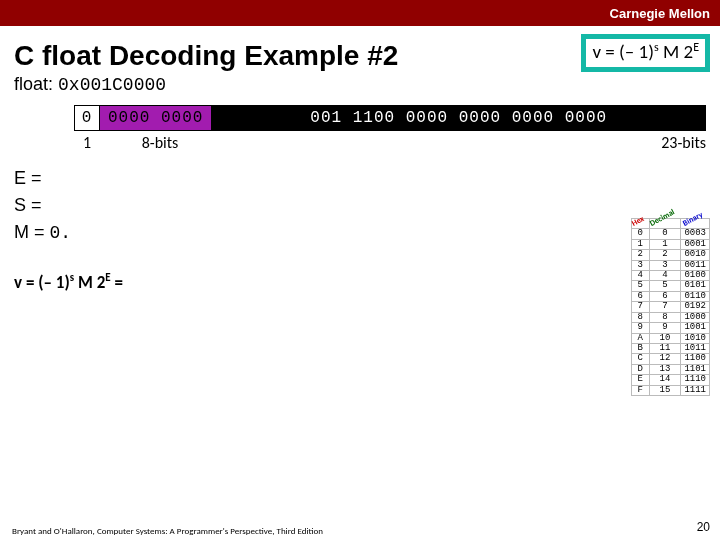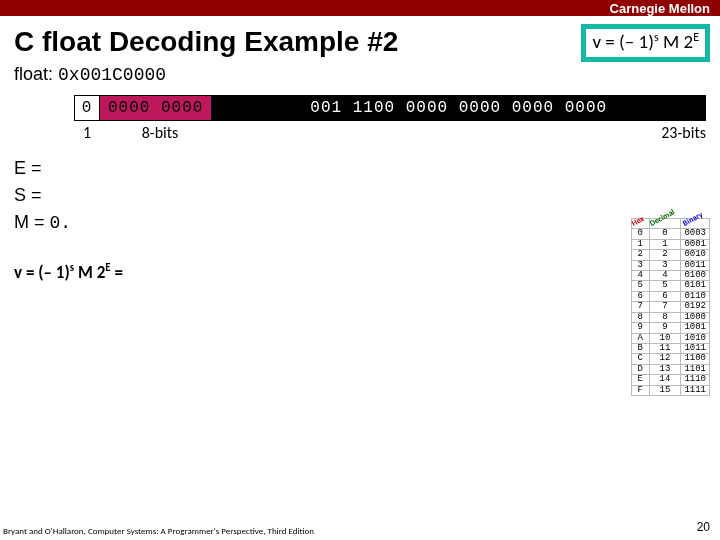--- a/index.html
+++ b/index.html
@@ -7,32 +7,32 @@
     margin: 0;
     font-family: Verdana, Arial, sans-serif;
     background: #fff;
     width: 720px;
     height: 540px;
     position: relative;
     overflow: hidden;
   }
   .topbar {
     background: #900000;
-    height: 16px;
+    height: 26px;
     display: flex;
     justify-content: flex-end;
     align-items: center;
     padding-right: 10px;
     color: #fff;
     font-weight: bold;
     font-size: 13px;
   }
   .title-row {
     display: flex;
-    align-items: center;
+    align-items: flex-end;
     padding: 6px 10px 0 14px;
   }
   .title {
     font-family: Arial, sans-serif;
     font-size: 28px;
     font-weight: bold;
     flex: 1;
   }
   .formula-box {
     border: 5px solid #14b8a6;
@@ -58,21 +58,21 @@
     border: 1.5px solid #000;
     font-family: "Courier New", monospace;
     font-size: 16px;
     display: flex;
     align-items: center;
     justify-content: center;
     padding: 3px 8px;
     letter-spacing: 1px;
   }
   .cell-sign { width: 26px; background: #fff; }
-  .cell-exp { background: #be185d; border-left: none; }
+  .cell-exp { background: #a21caf; border-left: none; }
   .cell-frac { background: #000; color: #fff; border-left: none; flex: 1; }
   .labels-row {
     display: flex;
     margin-left: 60px;
     margin-top: 2px;
     font-family: Calibri, Arial, sans-serif;
     font-size: 16px;
   }
   .lbl-sign { width: 26px; text-align: center; }
   .lbl-exp { width: 120px; text-align: center; }
@@ -81,21 +81,21 @@
   .eqs div { margin: 6px 0; }
   .formula2 {
     margin-top: 28px;
     font-size: 17px;
     font-family: Calibri, Arial, sans-serif;
   }
   .formula2 .sup { vertical-align: super; font-size: 11px; }
   .footer {
     position: absolute;
     bottom: 4px;
-    left: 3px;
+    left: 12px;
     font-size: 9px;
     font-family: Calibri, Arial, sans-serif;
   }
   .pagenum {
     position: absolute;
     bottom: 6px;
     right: 10px;
     font-size: 12px;
   }
   .hex-table {

